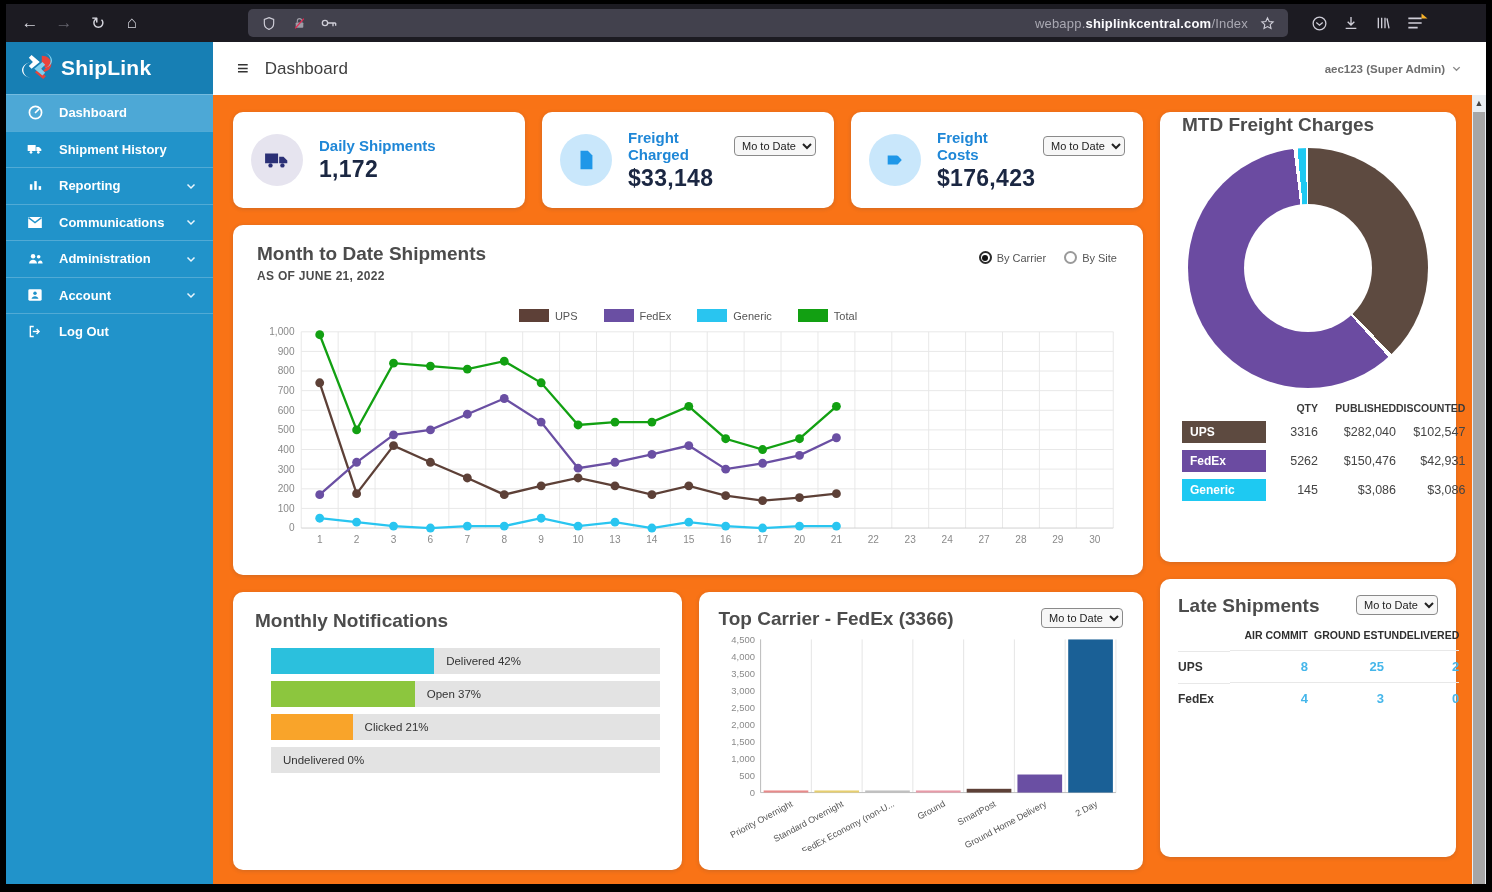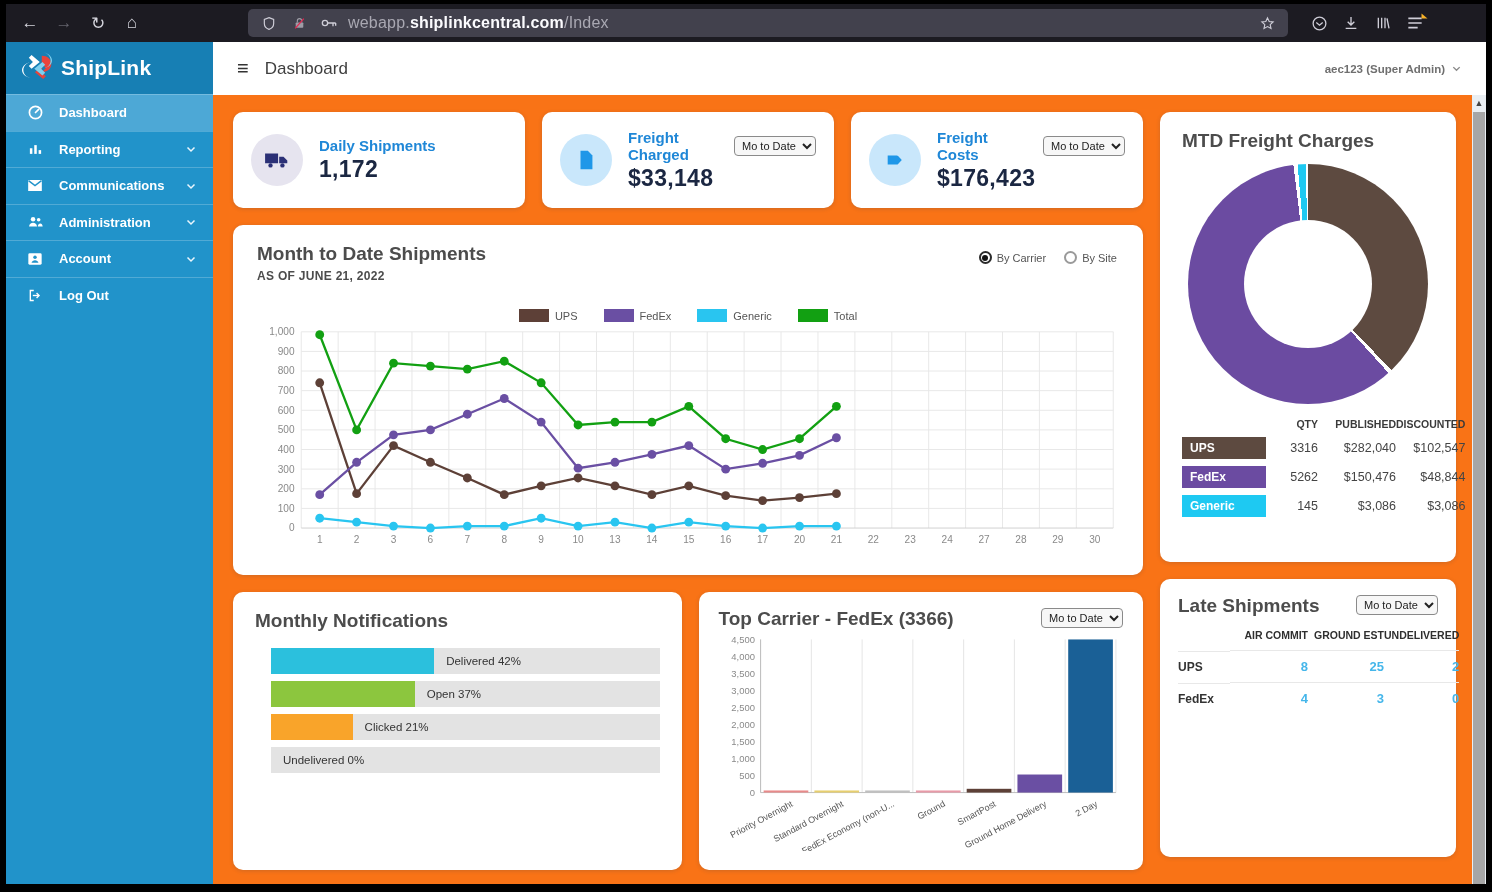--- a/index.html
+++ b/index.html
@@ -4,21 +4,21 @@
 <style>
   * { margin:0; padding:0; box-sizing:border-box; }
   html,body { width:1492px; height:892px; overflow:hidden; background:#000; font-family:"Liberation Sans", sans-serif; }
   .window { position:absolute; left:6px; top:4px; width:1480px; height:880px; background:#1c1b22; }
 
   
   .chrome { height:38px; background:#1c1b22; display:flex; align-items:center; padding:0 10px; gap:6px; }
   .nav-ico { width:28px; height:28px; display:flex; align-items:center; justify-content:center; color:#d4d4dc; font-size:17px; border-radius:4px; }
   .nav-ico.dim { color:#64636d; }
   .urlbar { flex:0 0 1040px; margin-left:96px; height:28px; background:#42414d; border-radius:5px; display:flex; align-items:center; padding:0 10px; gap:8px; }
-  .urlbar .txt { font-size:16px; color:#a9a8b2; letter-spacing:.2px; flex:1; }
+  .urlbar .txt { font-size:13px; color:#a9a8b2; letter-spacing:.2px; flex:1;text-align:right; }
   .urlbar .txt b { color:#fbfbfe; font-weight:bold; }
   .chrome-right { display:flex; align-items:center; gap:10px; margin-left:14px; }
   .cicon { width:22px; height:22px; display:flex; align-items:center; justify-content:center; color:#cfced8; position:relative; }
   .badge-tri { position:absolute; top:1px; right:-1px; width:0; height:0; border-left:5px solid transparent; border-bottom:6px solid #f7b227; transform:rotate(90deg); }
   svg.ic { display:block; }
 
   
   .app { display:flex; height:842px; background:#f97316; }
   .sidebar { width:207px; background:#2193ca; color:#fff; flex-shrink:0; display:flex; flex-direction:column; }
   .brand { height:52px; background:#177fb4; display:flex; align-items:center; padding-left:14px; gap:7px; }
@@ -70,21 +70,21 @@
   .bottom-row { display:flex; gap:17px; margin-top:17px; height:278px; }
   .notif-card { flex:1; padding:18px 22px; }
   .notif-bars { margin-top:16px; display:flex; flex-direction:column; gap:7px;padding-left:16px; }
   .ntrack { height:26px; background:#e3e3e3; display:flex; align-items:center; }
   .nfill { height:100%; }
   .nlabel { font-size:11.5px; color:#333; margin-left:12px; white-space:nowrap; }
   .topcarrier-card { flex:1; padding:16px 20px; position:relative; }
   .tc-head { display:flex; align-items:flex-start; justify-content:space-between; }
 
   
-  .mtd-card { height:450px; padding:18px 22px; }
+  .mtd-card { height:450px; padding:2px 22px; }
   .donut-wrap { display:flex; justify-content:center; margin-top:12px; }
   .donut { width:240px; height:240px; border-radius:50%; position:relative; }
   .donut::after { content:""; position:absolute; left:50%; top:50%; width:128px; height:128px; margin:-64px 0 0 -64px; border-radius:50%; background:#fff; }
   .mtd-table { margin-top:14px; display:grid; grid-template-columns:84px 52px 78px 1fr; row-gap:7px; align-items:center; }
   .mtd-th { font-size:10.5px; font-weight:bold; color:#3a3a3a; text-align:right; }
   .mtd-chip { color:#fff; font-size:12px; font-weight:bold; padding:4px 8px; }
   .mtd-val { font-size:12.5px; color:#444; text-align:right; }
   .late-card { height:278px; margin-top:17px; padding:16px 18px; }
   .late-head { display:flex; align-items:flex-start; justify-content:space-between; }
   .late-table { margin-top:12px; display:grid; grid-template-columns:52px 78px 76px 1fr; row-gap:0; align-items:center; }
@@ -176,20 +176,31 @@
       </div>
       <nav id="side-nav">
           <div class="side-item active">
             <span class="sico">
               <svg width="17" height="17" viewBox="0 0 24 24" fill="none" stroke="currentColor" stroke-width="2.4">
                 <circle cx="12" cy="12" r="8.6"></circle>
                 <path d="M12 12l4.4-4.4" stroke-linecap="round"></path>
               </svg>
             </span>
             <span class="lbl">Dashboard</span>
+          </div>
+          <div class="side-item">
+            <span class="sico">
+              <svg width="18" height="16" viewBox="0 0 24 24" fill="currentColor">
+                <path d="M1 6h12v9H1z"></path>
+                <path d="M14 9h4l3.5 3.5V15H14z"></path>
+                <circle cx="6" cy="17" r="2"></circle>
+                <circle cx="17" cy="17" r="2"></circle>
+              </svg>
+            </span>
+            <span class="lbl">Shipment History</span>
           </div>
           <div class="side-item">
             <span class="sico">
               <svg width="15" height="15" viewBox="0 0 24 24" fill="currentColor">
                 <rect x="3" y="10" width="4" height="9"></rect>
                 <rect x="10" y="5" width="4" height="14"></rect>
                 <rect x="17" y="13" width="4" height="6"></rect>
               </svg>
             </span>
             <span class="lbl">Reporting</span>
@@ -557,21 +568,21 @@
                 <div class="mtd-th">QTY</div>
                 <div class="mtd-th">PUBLISHED</div>
                 <div class="mtd-th">DISCOUNTED</div>
                 <div class="mtd-chip" style="background: rgb(93, 74, 64);">UPS</div>
                 <div class="mtd-val">3316</div>
                 <div class="mtd-val">$282,040</div>
                 <div class="mtd-val">$102,547</div>
                 <div class="mtd-chip" style="background: rgb(107, 75, 161);">FedEx</div>
                 <div class="mtd-val">5262</div>
                 <div class="mtd-val">$150,476</div>
-                <div class="mtd-val">$48,844</div>
+                <div class="mtd-val">$42,931</div>
                 <div class="mtd-chip" style="background: rgb(30, 201, 242);">Generic</div>
                 <div class="mtd-val">145</div>
                 <div class="mtd-val">$3,086</div>
                 <div class="mtd-val">$3,086</div>
               </div>
           </div>
 
           <div class="card late-card">
             <div class="late-head">
               <div class="card-h1">Late Shipments</div>

